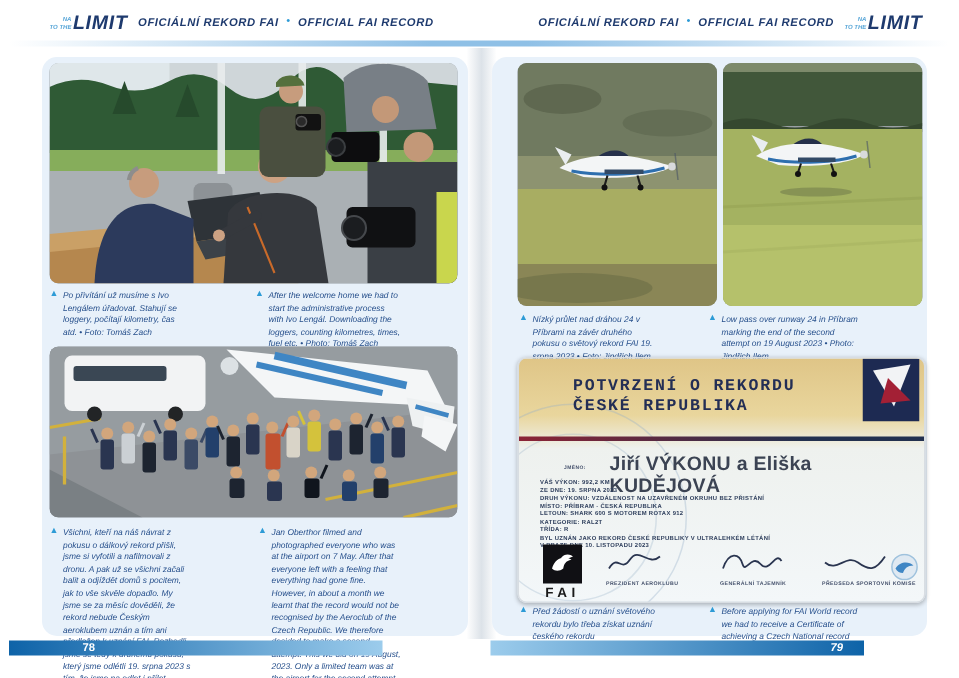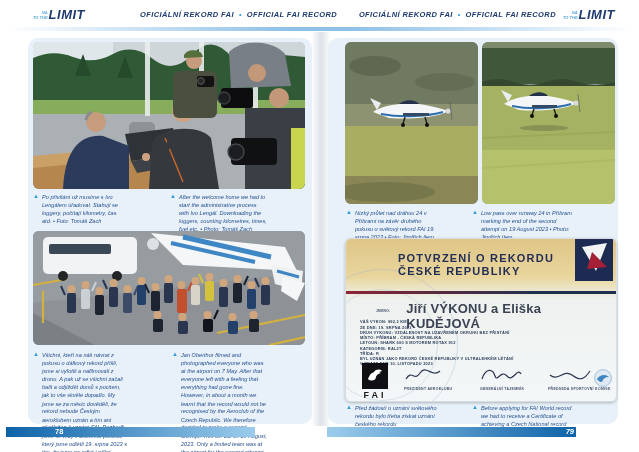--- a/index.html
+++ b/index.html
@@ -9,21 +9,21 @@
   
   .hdr{position:absolute;top:9px;display:flex;align-items:center;gap:7px;}
   .hdr-right{right:24px;}
   .hdr-left{left:33px;}
   .logo{display:flex;align-items:flex-end;gap:1px;text-align:center;}
   .logo-small{display:flex;flex-direction:column;align-items:flex-end;
     font-size:4px;line-height:1.1;font-weight:700;font-style:italic;color:#5aa7d8;}
   .logo-limit{font-size:13px;line-height:.85;font-weight:800;font-style:italic;
     color:#1e3a6e;letter-spacing:.5px;}
   .hdr-title{font-style:italic;font-weight:700;font-size:7.5px;color:#1e3a6e;
-    letter-spacing:.4px;display:flex;gap:5px;align-items:center;margin-left:48px;}
+    letter-spacing:.4px;display:flex;gap:5px;align-items:center;}
   .hdr-dot{color:#2d9bd6;font-size:7px;}
   .topband{position:absolute;left:0;top:27px;width:639px;height:4px;
     background:linear-gradient(to right,#ffffff 1%,#8fc0e6 45%,#8fc0e6 55%,#ffffff 99%);}
   .gutter{position:absolute;left:311px;top:32px;width:20px;height:394px;
     background:linear-gradient(to right,rgba(140,160,180,0),rgba(140,160,180,.30),rgba(140,160,180,0));}
 
   
   .panel{position:absolute;background:#e8f1fa;border-radius:10px;}
 
   
@@ -37,22 +37,22 @@
     transform:scale(.70);transform-origin:0 0;width:142%;}
 
   
   .cert{position:absolute;left:345px;top:238px;width:270px;height:162px;border-radius:6px;
     overflow:hidden;border:1px solid #d8dde2;box-shadow:0 1px 3px rgba(0,0,0,.25);
     background:linear-gradient(to bottom,#dfc587 0px,#e9d69d 38px,#eef1ee 60px,#f3f7f9 100%);}
   .cert-globe{position:absolute;left:-40px;top:30px;width:150px;height:150px;border-radius:50%;
     border:1px solid rgba(150,175,200,.35);}
   .cert-globe2{position:absolute;left:-20px;top:50px;width:110px;height:110px;border-radius:50%;
     border:1px solid rgba(150,175,200,.30);}
-  .cert-title{position:absolute;left:52px;top:13px;font-size:11px;font-weight:800;
-    letter-spacing:1.2px;color:#232e55;line-height:1.15;}
+  .cert-title{position:absolute;left:36px;top:13px;font-size:11px;font-weight:800;
+    letter-spacing:1.2px;color:#232e55;line-height:1.15;font-family:Liberation Mono, monospace;}
   .cert-divider{position:absolute;left:0;top:52px;width:100%;height:3px;
     background:linear-gradient(to right,#8c2436,#22304f 70%,#22304f);}
   .cert-name-row{position:absolute;left:30px;top:62px;display:flex;align-items:baseline;gap:4px;}
   .cert-name-label{font-size:6px;transform:scale(.55);transform-origin:0 60%;
     color:#44506b;font-weight:700;letter-spacing:.5px;}
   .cert-name{font-size:13px;font-weight:700;color:#3b4353;letter-spacing:.2px;}
   .cert-fields{position:absolute;left:14px;top:80px;font-size:7px;line-height:1.36;
     transform:scale(.56);transform-origin:0 0;width:178%;color:#30405e;
     font-weight:600;letter-spacing:.4px;}
   .cert-fields div{white-space:nowrap;}
@@ -63,21 +63,21 @@
   .sig{position:absolute;}
   .sig-title{font-size:6px;transform:scale(.58);transform-origin:0 0;width:172%;
     color:#44506b;font-weight:700;letter-spacing:.5px;white-space:nowrap;}
   .emblem{position:absolute;left:248px;top:130px;}
 
   
   .pgbar{position:absolute;top:427px;width:249px;height:10px;}
   .pgbar-left{left:6px;background:linear-gradient(to right,#0e63a8,#9cccec);}
   .pgbar-right{left:327px;background:linear-gradient(to left,#0e63a8,#9cccec);}
   .pgnum{position:absolute;top:0;font-size:7.5px;line-height:10px;font-weight:700;color:#ffffff;}
-  .pgnum-l{left:49px;} .pgnum-r{right:2px;font-style:italic;}
+  .pgnum-l{left:49px;} .pgnum-r{right:14px;font-style:italic;}
 </style>
 </head>
 <body>
 
 <div class="spread">
 
   <div class="hdr hdr-left">
     <div class="logo">
       <div class="logo-small">
         <span>NA</span>
@@ -370,21 +370,21 @@
   <div class="cap" style="left:472px;top:209px;width:143px;">
     <span class="tri">▲</span>
     <div class="ctxt">Low pass over runway 24 in Příbram marking the end of the second attempt on 19 August 2023 • Photo: Jindřich Ilem</div>
   </div>
 
   <div class="cert">
     <div class="cert-globe"></div>
     <div class="cert-globe2"></div>
     <div class="cert-title">
       <div>POTVRZENÍ O REKORDU</div>
-      <div>ČESKÉ REPUBLIKY</div>
+      <div>ČESKÉ REPUBLIKA</div>
     </div>
     <svg style="position:absolute;right:3px;top:0;" width="38" height="42" viewBox="0 0 38 42">
       <rect width="38" height="42" fill="#1d2a52"></rect>
       <polygon points="7,8 32,4 21,32" fill="#f2f3f5"></polygon>
       <polygon points="17,13 32,28 12,30" fill="#a32035"></polygon>
     </svg>
     <div class="cert-divider"></div>
     <div class="cert-name-row">
       <span class="cert-name-label">JMÉNO:</span>
       <span class="cert-name">Jiří VÝKONU a Eliška KUDĚJOVÁ</span>

